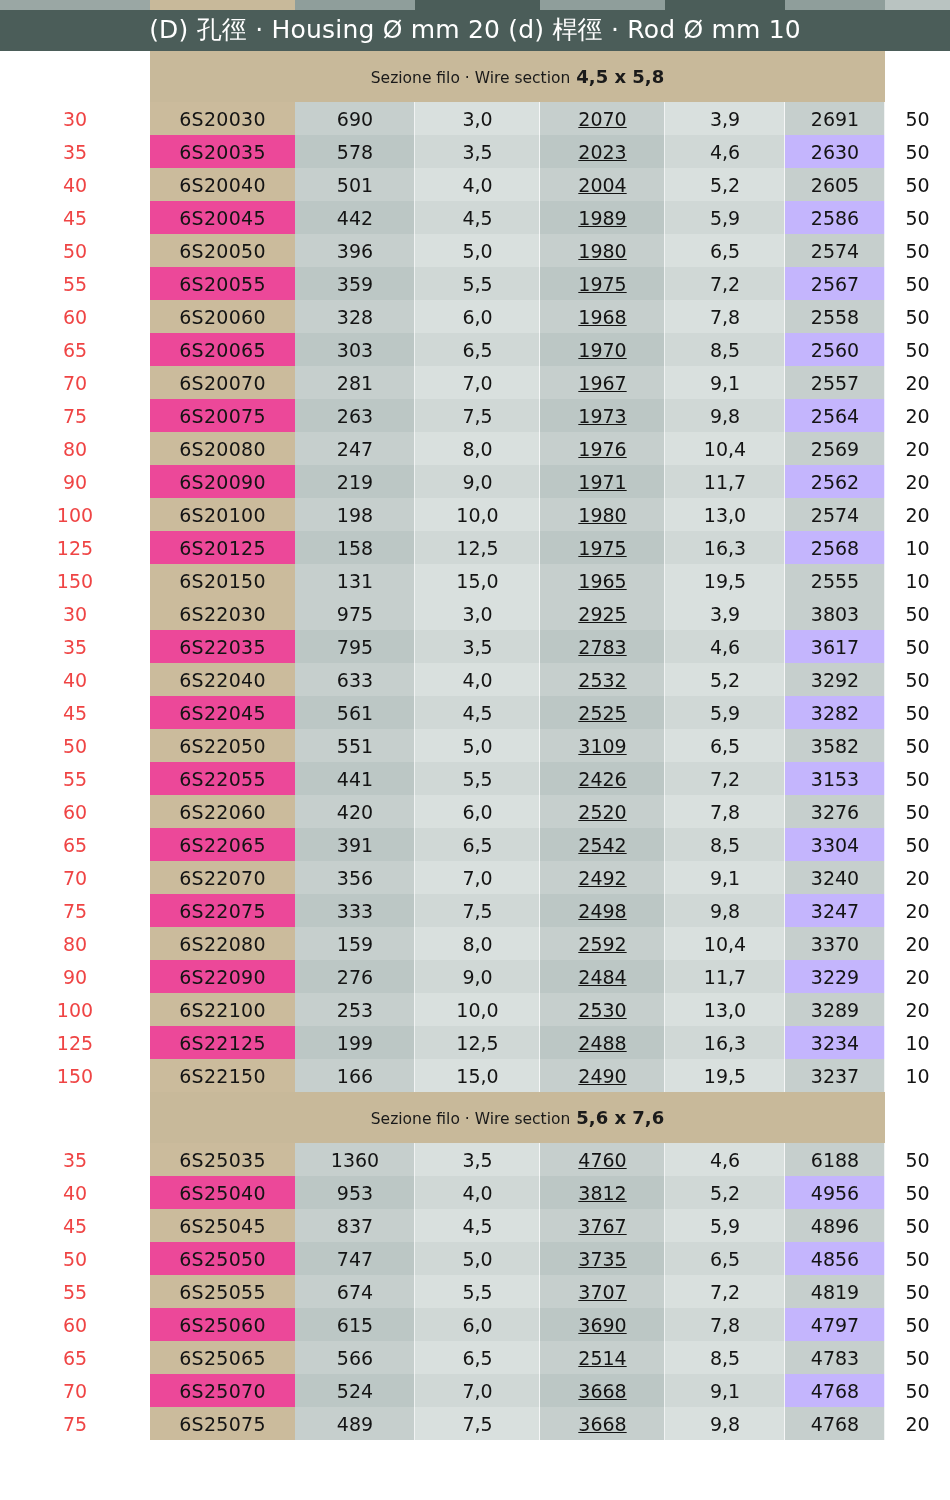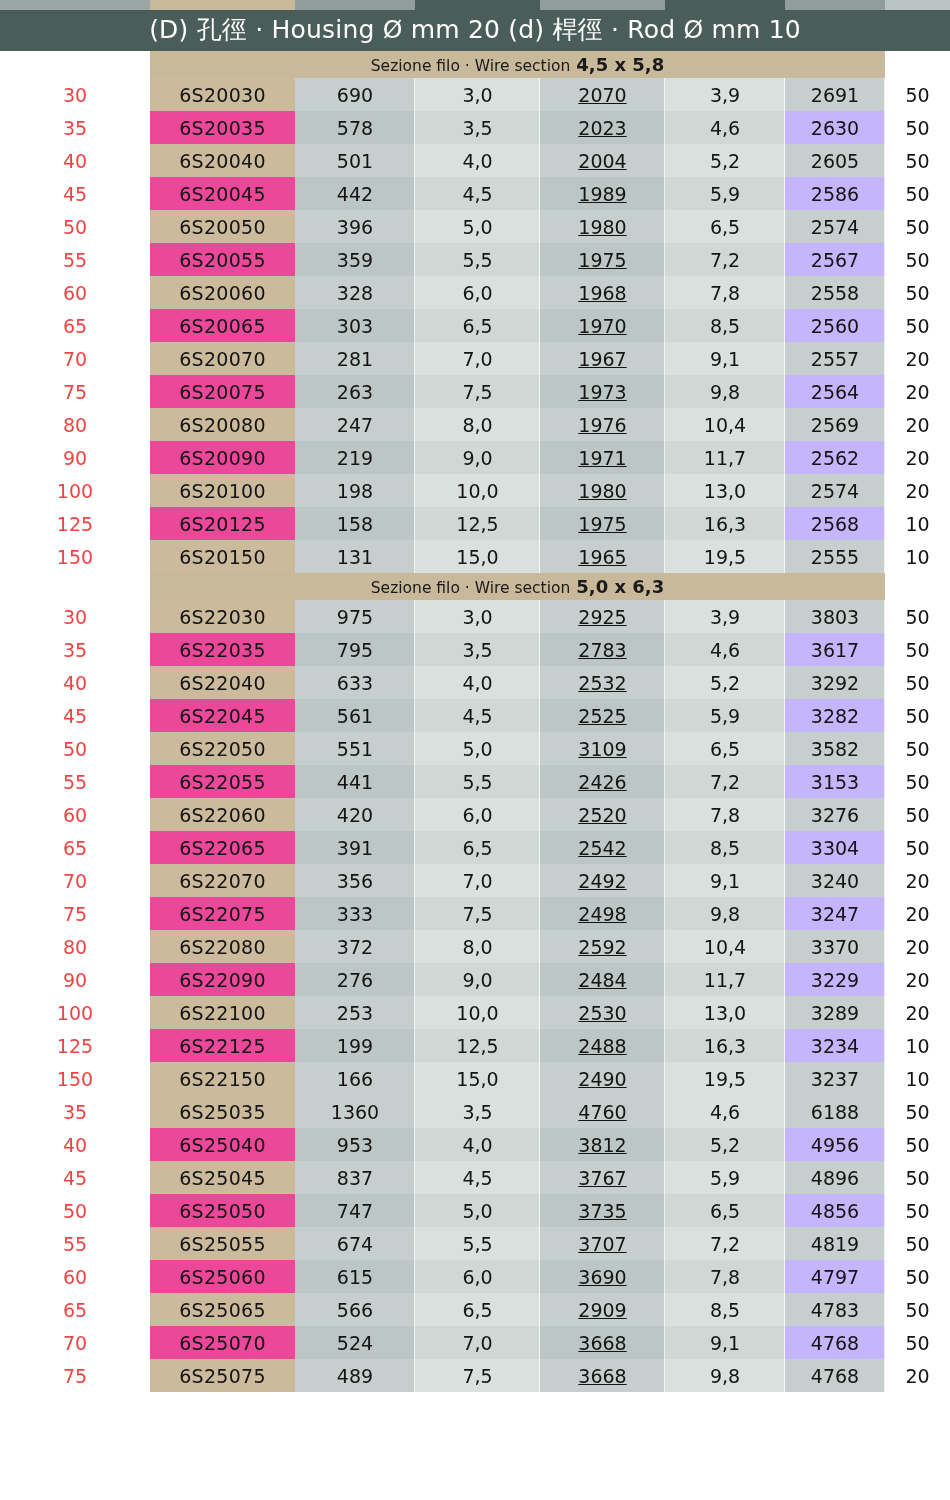--- a/index.html
+++ b/index.html
@@ -40,21 +40,21 @@
     font-size: 25px;
     text-align: center;
     padding: 3px 0 5px 0;
     letter-spacing: 0.2px;
     white-space: nowrap;
     font-family: "DejaVu Sans", sans-serif;
     border: none;
   }
 
   tr.wire-row td {
-    padding: 0;
+    padding: 12px;
     border: none;
     height: 27px;
   }
   tr.wire-row td.wire-left {
     background: #ffffff;
   }
   tr.wire-row td.wire-mid {
     background: #c8b99a;
     color: #1a1a1a;
     font-size: 16px;
@@ -295,25 +295,20 @@
         <tr class="data">
           <td class="col-stroke">150</td>
           <td class="col-code">6S20150</td>
           <td class="col-v2 sep">131</td>
           <td class="col-v3 sep">15,0</td>
           <td class="col-v4 sep">1965</td>
           <td class="col-v5 sep">19,5</td>
           <td class="col-v6 sep">2555</td>
           <td class="col-qty">10</td>
         </tr>
-        <tr class="wire-row">
-          <td class="wire-left"></td>
-          <td class="wire-mid" colspan="6"><span class="ws-label">Sezione filo · Wire section</span><span class="ws-value">5,0 x 6,3</span></td>
-          <td class="wire-right"></td>
-        </tr>
         <tr class="data">
           <td class="col-stroke">30</td>
           <td class="col-code">6S22030</td>
           <td class="col-v2 sep">975</td>
           <td class="col-v3 sep">3,0</td>
           <td class="col-v4 sep">2925</td>
           <td class="col-v5 sep">3,9</td>
           <td class="col-v6 sep">3803</td>
           <td class="col-qty">50</td>
         </tr>
@@ -403,21 +398,21 @@
           <td class="col-v2 sep">333</td>
           <td class="col-v3 sep">7,5</td>
           <td class="col-v4 sep">2498</td>
           <td class="col-v5 sep">9,8</td>
           <td class="col-v6 sep">3247</td>
           <td class="col-qty">20</td>
         </tr>
         <tr class="data">
           <td class="col-stroke">80</td>
           <td class="col-code">6S22080</td>
-          <td class="col-v2 sep">372</td>
+          <td class="col-v2 sep">159</td>
           <td class="col-v3 sep">8,0</td>
           <td class="col-v4 sep">2592</td>
           <td class="col-v5 sep">10,4</td>
           <td class="col-v6 sep">3370</td>
           <td class="col-qty">20</td>
         </tr>
         <tr class="data alt">
           <td class="col-stroke">90</td>
           <td class="col-code">6S22090</td>
           <td class="col-v2 sep">276</td>
@@ -450,20 +445,25 @@
         <tr class="data">
           <td class="col-stroke">150</td>
           <td class="col-code">6S22150</td>
           <td class="col-v2 sep">166</td>
           <td class="col-v3 sep">15,0</td>
           <td class="col-v4 sep">2490</td>
           <td class="col-v5 sep">19,5</td>
           <td class="col-v6 sep">3237</td>
           <td class="col-qty">10</td>
         </tr>
+        <tr class="wire-row">
+          <td class="wire-left"></td>
+          <td class="wire-mid" colspan="6"><span class="ws-label">Sezione filo · Wire section</span><span class="ws-value">5,6 x 7,6</span></td>
+          <td class="wire-right"></td>
+        </tr>
         <tr class="data">
           <td class="col-stroke">35</td>
           <td class="col-code">6S25035</td>
           <td class="col-v2 sep">1360</td>
           <td class="col-v3 sep">3,5</td>
           <td class="col-v4 sep">4760</td>
           <td class="col-v5 sep">4,6</td>
           <td class="col-v6 sep">6188</td>
           <td class="col-qty">50</td>
         </tr>
@@ -515,21 +515,21 @@
           <td class="col-v4 sep">3690</td>
           <td class="col-v5 sep">7,8</td>
           <td class="col-v6 sep">4797</td>
           <td class="col-qty">50</td>
         </tr>
         <tr class="data">
           <td class="col-stroke">65</td>
           <td class="col-code">6S25065</td>
           <td class="col-v2 sep">566</td>
           <td class="col-v3 sep">6,5</td>
-          <td class="col-v4 sep">2909</td>
+          <td class="col-v4 sep">2514</td>
           <td class="col-v5 sep">8,5</td>
           <td class="col-v6 sep">4783</td>
           <td class="col-qty">50</td>
         </tr>
         <tr class="data alt">
           <td class="col-stroke">70</td>
           <td class="col-code">6S25070</td>
           <td class="col-v2 sep">524</td>
           <td class="col-v3 sep">7,0</td>
           <td class="col-v4 sep">3668</td>

